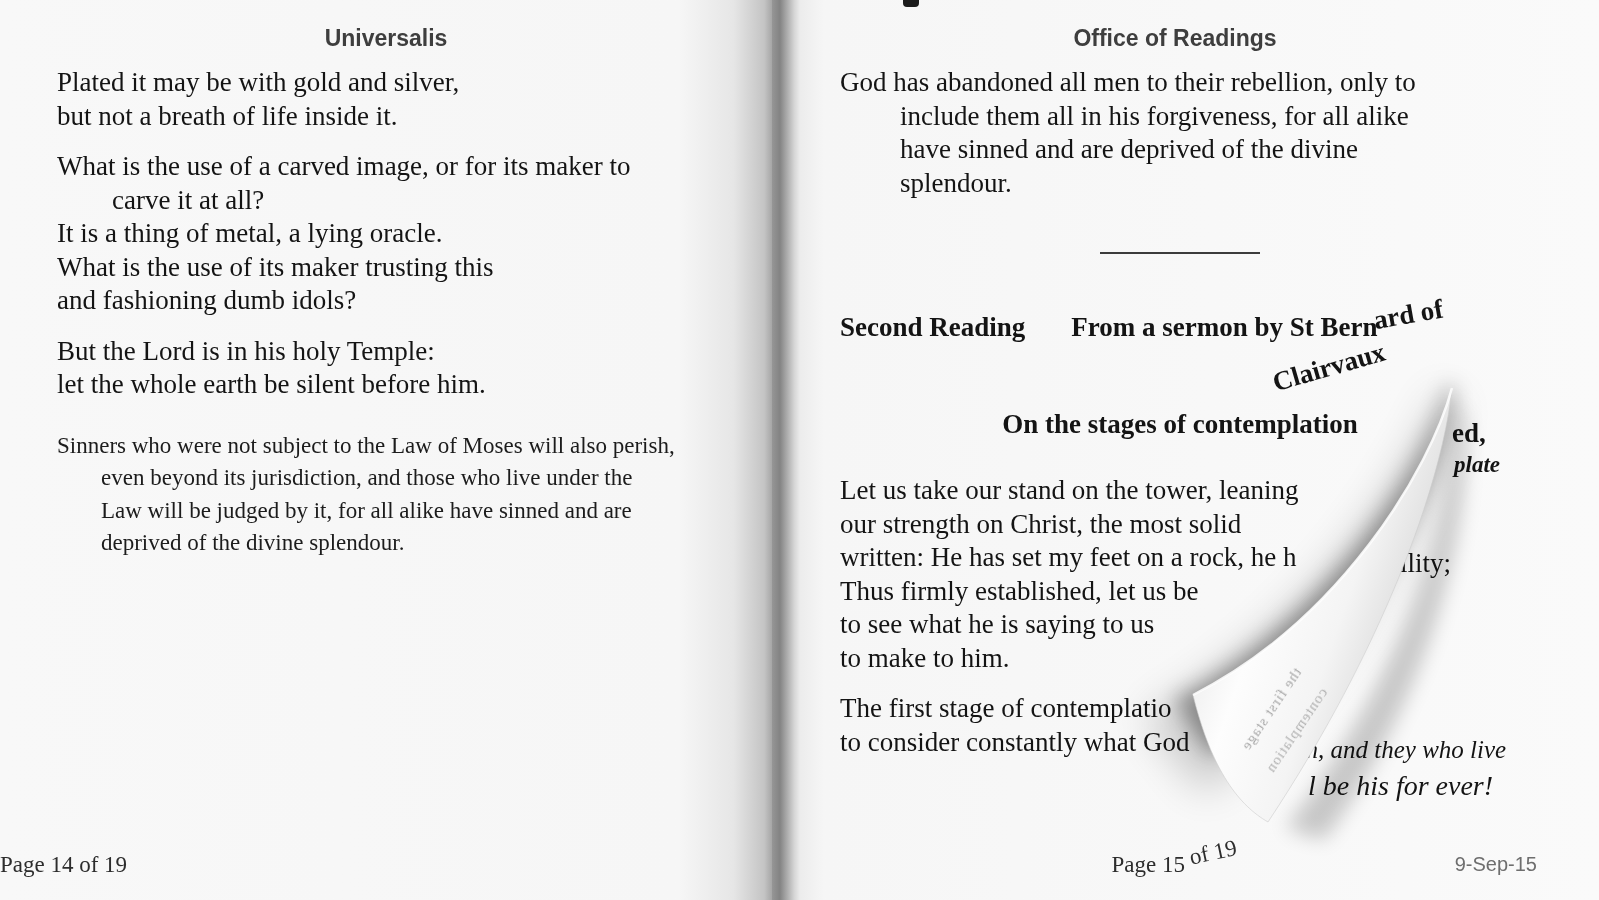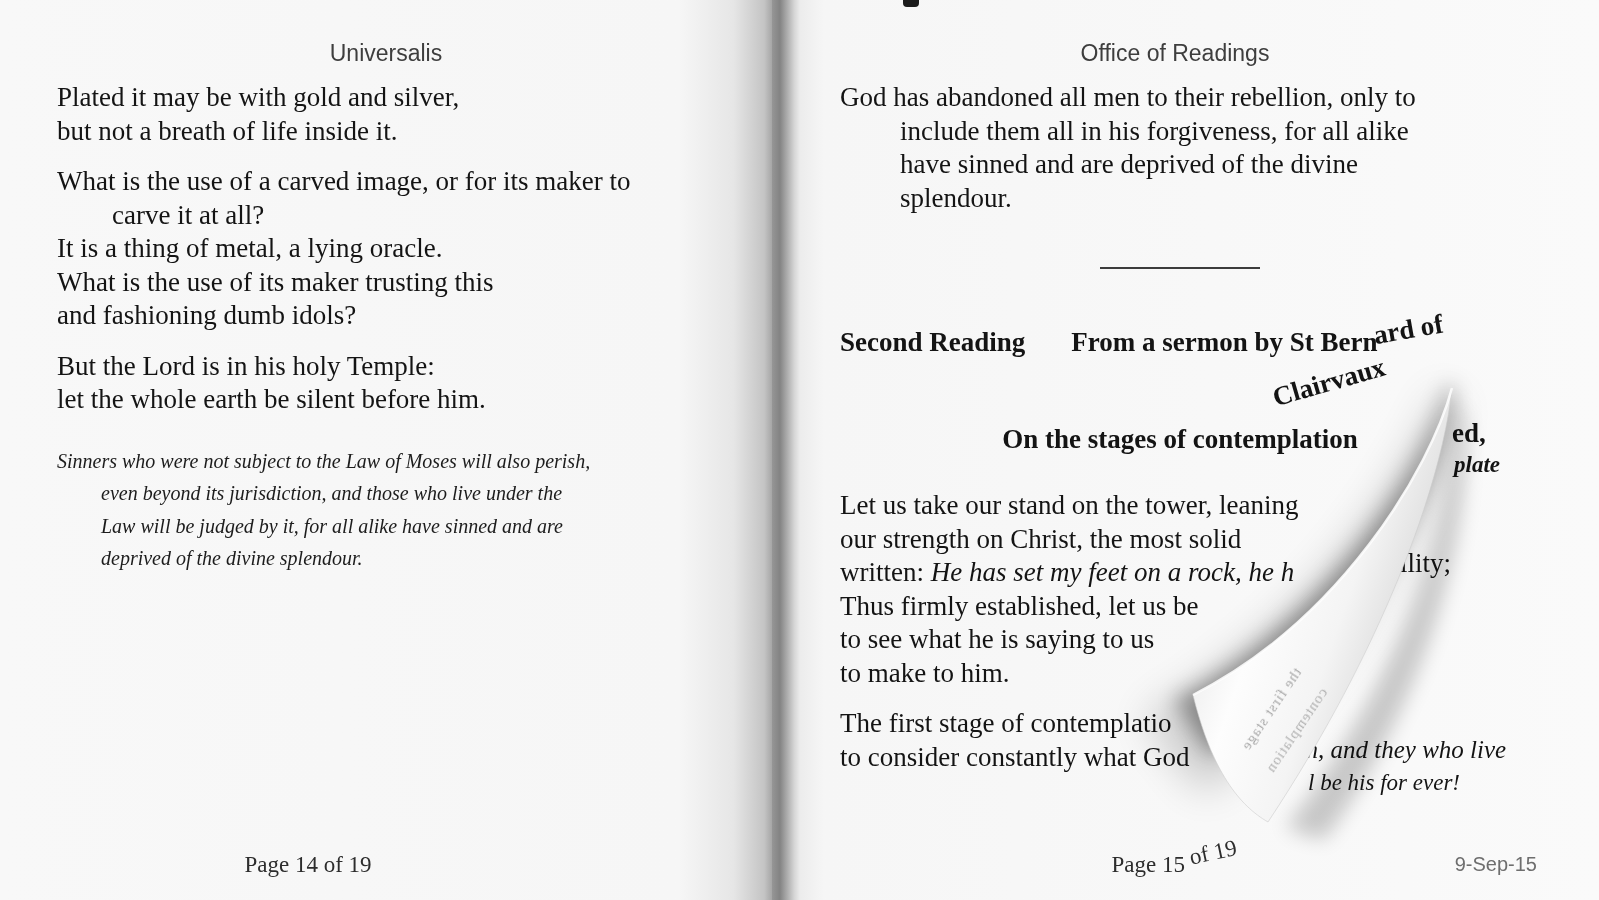--- a/index.html
+++ b/index.html
@@ -28,26 +28,26 @@
   }
   .edge-notch {
     position: absolute; left: 903px; top: 0; width: 16px; height: 7px;
     background: #1b1b1b; border-radius: 0 0 4px 4px; z-index: 7;
   }
 
   
   .hdr {
     font-family: "Liberation Sans", sans-serif;
     font-size: 23px; color: #3e3e3e;
-    text-align: center; padding-top: 40px; line-height: 27px;
+    text-align: center; padding-top: 25px; line-height: 27px; font-weight: bold;
   }
   .page-right .hdr { width: 670px; margin-left: 40px; }
   .footer {
     position: absolute; bottom: 22px; left: 0; width: 616px;
-    text-align: center; font-size: 23px; color: #2d2d2d;
+    text-align: left; font-size: 23px; color: #2d2d2d;
   }
   .footer-right {
     position: absolute; bottom: 22px; left: 40px; width: 670px;
     text-align: center; font-size: 23px; color: #2d2d2d; z-index: 6;
   }
   .footer-lifted {
     display: inline-block;
     transform: rotate(-12deg) translate(3px, -7px);
     transform-origin: left bottom;
   }
@@ -60,21 +60,21 @@
   
   .content-left { margin: 14px 0 0 57px; width: 660px; font-size: 27px; color: #141414; }
   .content-right { margin: 14px 0 0 40px; width: 680px; font-size: 27px; color: #141414; }
   .line { line-height: 33.5px; white-space: nowrap; }
   .line.gap { margin-top: 17px; }
   .verse .ind { padding-left: 55px; }
   .intro .ind { padding-left: 60px; }
   .responsory .ind { padding-left: 44px; }
 
   .responsory-hdr { font-weight: bold; margin-top: 46px; font-size: 27px; }
-  .responsory { margin-top: 28px; font-style: italic; font-size: 20px; color: #1c1c1c; }
+  .responsory { margin-top: 28px; font-size: 23px; color: #1c1c1c; }
   .responsory .line { line-height: 32.5px; }
 
   .divider {
     width: 160px; border: none; border-top: 2px solid #3c3c3c;
     margin: 52px auto 0 auto;
   }
   .reading-row { margin-top: 58px; font-weight: bold; white-space: nowrap; position: relative; z-index: 6; }
   .reading-src { margin-left: 46px; text-align: right; }
   .lifted-a {
     display: inline-block;
@@ -82,29 +82,29 @@
     transform-origin: left bottom;
   }
   .clairvaux-row { text-align: right; padding-right: 128px; margin-top: 2px; position: relative; z-index: 6; height: 34px; }
   .clairvaux-row span {
     display: inline-block; font-weight: bold;
     transform: rotate(-16deg) translateY(-10px);
     transform-origin: right bottom;
   }
   .reading-title { margin-top: 30px; text-align: center; font-weight: bold; position: relative; z-index: 0; }
   .para { margin-top: 34px; }
-  .scripture-it { font-style: italic; }
+  .scripture-it { }
 
   
   .frag { position: absolute; white-space: nowrap; z-index: 2; color: #141414; }
   .frag-1 { left: 652px; top: 418px; font-weight: bold; font-size: 27px; }
   .frag-2 { left: 654px; top: 452px; font-weight: bold; font-size: 23px; font-style: italic; }
   .frag-3 { left: 600px; top: 548px; font-size: 27px; }
   .frag-4 { left: 500px; top: 736px; font-style: italic; font-size: 25px; }
-  .frag-5 { left: 508px; top: 770px; font-style: italic; font-size: 23px; text-align: right; }
+  .frag-5 { left: 508px; top: 770px; font-style: italic; font-size: 28px; text-align: right; }
 
   
   .curl-svg {
     position: absolute; left: 1100px; top: 320px;
     width: 499px; height: 580px; z-index: 5;
     overflow: visible; pointer-events: none;
   }
 </style>
 </head>
 <body>

